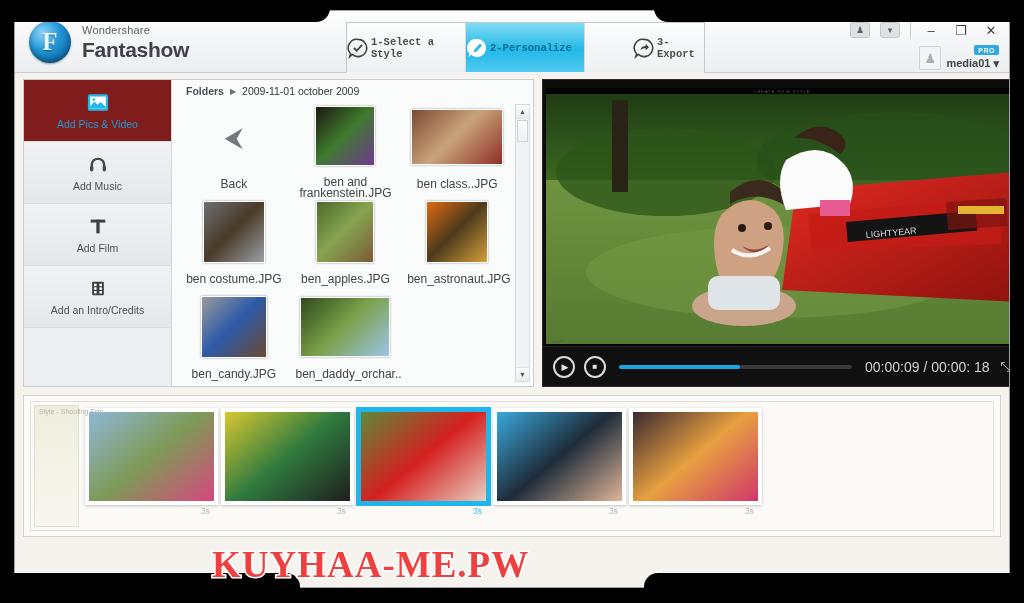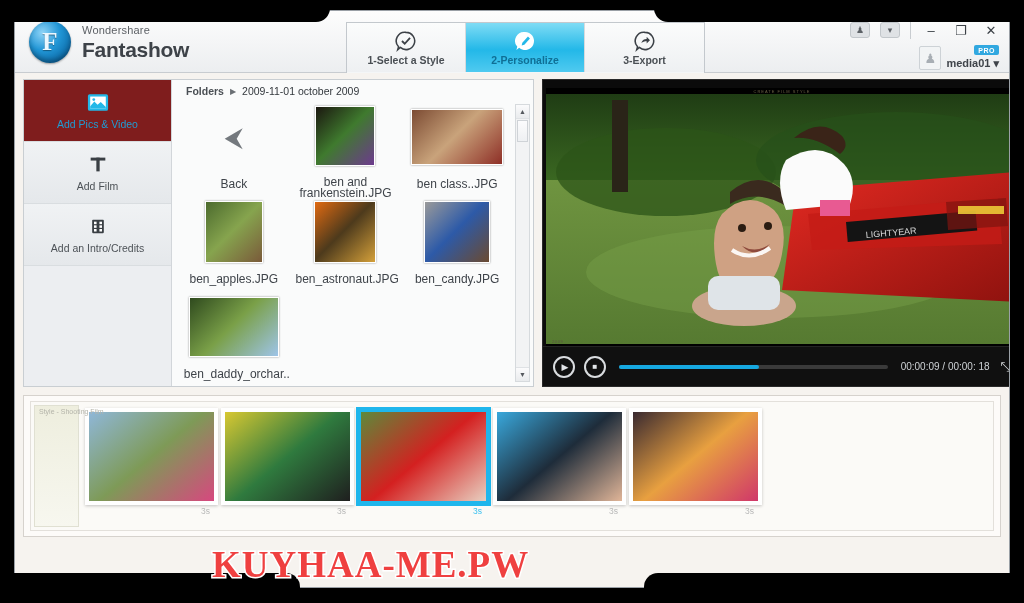--- a/index.html
+++ b/index.html
@@ -46,26 +46,27 @@
 
   
   .tabs {
     position: absolute; left: 331px; top: 11px;
     display: flex; height: 51px;
     border: 1px solid #c3c8cd; border-bottom: none;
     background: #f4f6f7;
   }
   .tab {
     width: 119px; height: 49px;
-    display: flex; flex-direction: column; align-items: center; justify-content: center;
+    display: flex; flex-direction: row; align-items: center; 
     border-right: 1px solid #d6dadd;
     cursor: pointer; gap: 2px;
     background: linear-gradient(#fbfcfc, #eef0f2);
-  }
-  .tab:last-child { border-right: none; }
+    font-family: Liberation Mono, monospace;
+  }
+  .tab:last-child { border-right: none; padding-left: 48px; }
   .tab.active { background: linear-gradient(#7fdcf5, #23b8e8 55%, #4fcaf0); }
   .tab-ico { width: 22px; height: 22px; }
   .tab-label { font-size: 10.5px; color: #4a4f54; font-weight: bold; }
   .tab.active .tab-label { color: #0f6f96; }
 
   
   .wctrl { position: absolute; right: 8px; top: 10px; display: flex; align-items: center; gap: 10px; }
   .wicon {
     width: 20px; height: 16px; border-radius: 3px;
     background: #dfe2e5; border: 1px solid #c2c7cb;
@@ -134,21 +135,21 @@
             background: linear-gradient(#fcfcfd,#eef0f2); border: 1px solid #cfd3d7; cursor: pointer; }
 
   
   .preview { position: absolute; left: 527px; top: 6px; width: 480px; height: 308px; background: #0b0b0b; border: 1px solid #2a2a2a; }
   .vid { position: absolute; left: 3px; top: 8px; right: 3px; height: 258px; overflow: hidden; background: #000; }
   .vid-title { position: absolute; top: 1px; left: 0; right: 0; text-align: center; font-size: 4px; color: #6b6045; letter-spacing: 1px; }
   .ctrls { position: absolute; left: 0; right: 0; bottom: 0; height: 40px; background: #101010; display: flex; align-items: center; padding: 0 10px; gap: 9px; border-top: 1px solid #242424; }
   .cbtn { width: 22px; height: 22px; border-radius: 50%; border: 2px solid #d9dcdf; display: flex; align-items: center; justify-content: center; cursor: pointer; }
   .track { flex: 1; height: 4px; background: #3a3a3a; border-radius: 2px; margin: 0 4px; position: relative; cursor: pointer; }
   .track .fill { position: absolute; left: 0; top: 0; bottom: 0; background: #16a8e0; border-radius: 2px; }
-  .time { font-size: 10px; color: #cfd3d6; font-family: "Liberation Sans", sans-serif; white-space: nowrap; }
+  .time { font-size: 14px; color: #cfd3d6; font-family: "Liberation Sans", sans-serif; white-space: nowrap; }
   .fs { color: #dcdfe2; font-size: 13px; cursor: pointer; margin-left: 2px; }
 
   
   .timeline {
     position: absolute; left: 8px; top: 322px; right: 8px; height: 142px;
     background: #fdfbf9; border: 1px solid #d6d2cd;
   }
   .tl-strip { position: absolute; left: 6px; top: 5px; right: 6px; height: 130px; background: #fbfaf7;
               border: 1px solid #e3e0db; display: flex; align-items: flex-start; }
   .tl-style {
@@ -253,20 +254,30 @@
               <svg viewBox="0 0 24 20" width="22" height="19">
                 <rect x="1" y="1" width="22" height="18" rx="2" fill="#23b8e8"></rect>
                 <rect x="3.5" y="3.5" width="17" height="13" fill="#ffffff"></rect>
                 <path d="M3.5 14 8 9l3.5 3.5L15 9.5l5.5 5.5v1.5h-17z" fill="#23b8e8"></path>
                 <circle cx="7.4" cy="6.8" r="1.5" fill="#23b8e8"></circle>
               </svg>
             </span>
             <span class="side-label">Add Pics &amp; Video</span>
           </div>
 
+          <div class="side-item">
+            <span class="side-ico">
+              <svg viewBox="0 0 24 20" width="22" height="19" fill="#44494e">
+                <path d="M12 2.5c-4.6 0-8 3.4-8 7.8v2.2h2.6V10.3C6.6 7 8.9 5 12 5s5.4 2 5.4 5.3v2.2H20v-2.2c0-4.4-3.4-7.8-8-7.8z"></path>
+                <rect x="3.3" y="11.2" width="3.6" height="6.4" rx="1.8"></rect>
+                <rect x="17.1" y="11.2" width="3.6" height="6.4" rx="1.8"></rect>
+              </svg>
+            </span>
+            <span class="side-label">Add Music</span>
+          </div>
 
           <div class="side-item">
             <span class="side-ico">
               <svg viewBox="0 0 24 20" width="22" height="19" fill="#3a3f44">
                 <rect x="4" y="2.5" width="16" height="3.2"></rect>
                 <rect x="10.2" y="2.5" width="3.6" height="15"></rect>
               </svg>
             </span>
             <span class="side-label">Add Film</span>
           </div>
@@ -307,20 +318,26 @@
                   <div class="thumb-box">
                     <div class="thumb" style="width: 60px; height: 60px; background: linear-gradient(135deg, rgb(27, 23, 16) 0%, rgb(63, 122, 46) 48%, rgb(109, 58, 142) 100%);"></div>
                   </div>
                   <div class="cell-label">ben and frankenstein.JPG</div>
                 </div>
                 <div class="cell">
                   <div class="thumb-box">
                     <div class="thumb" style="width: 92px; height: 56px; background: linear-gradient(135deg, rgb(124, 75, 51) 0%, rgb(201, 163, 123) 48%, rgb(142, 47, 39) 100%);"></div>
                   </div>
                   <div class="cell-label">ben class..JPG</div>
+                </div>
+                <div class="cell">
+                  <div class="thumb-box">
+                    <div class="thumb" style="width: 62px; height: 62px; background: linear-gradient(135deg, rgb(109, 111, 114) 0%, rgb(74, 58, 40) 48%, rgb(154, 160, 166) 100%);"></div>
+                  </div>
+                  <div class="cell-label">ben costume.JPG</div>
                 </div>
                 <div class="cell">
                   <div class="thumb-box">
                     <div class="thumb" style="width: 58px; height: 62px; background: linear-gradient(135deg, rgb(76, 107, 46) 0%, rgb(134, 164, 78) 48%, rgb(122, 90, 58) 100%);"></div>
                   </div>
                   <div class="cell-label">ben_apples.JPG</div>
                 </div>
                 <div class="cell">
                   <div class="thumb-box">
                     <div class="thumb" style="width: 62px; height: 62px; background: linear-gradient(135deg, rgb(224, 106, 18) 0%, rgb(77, 58, 28) 48%, rgb(212, 160, 58) 100%);"></div>

